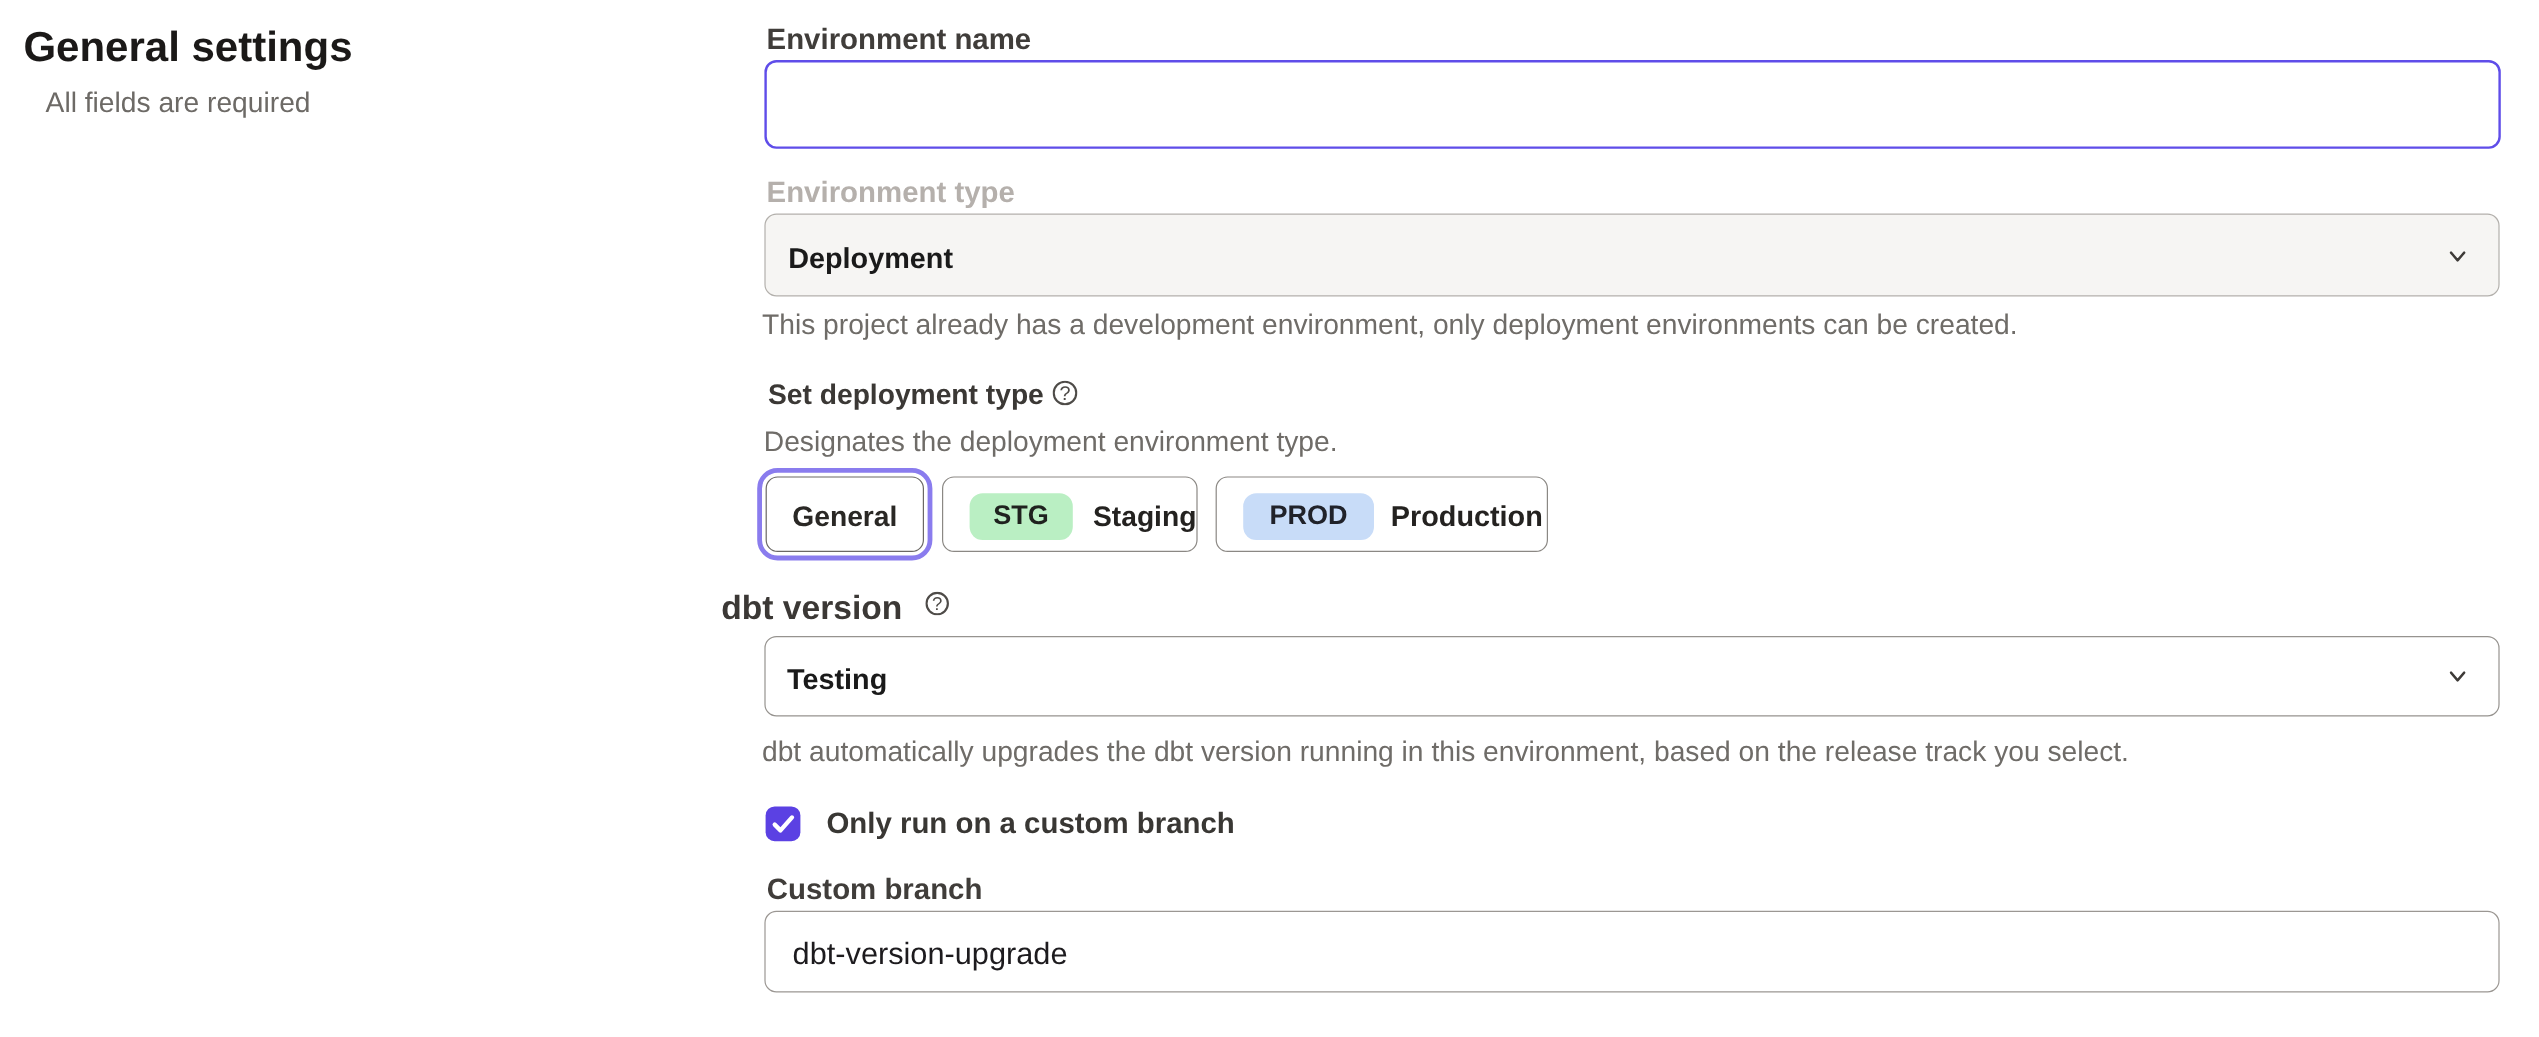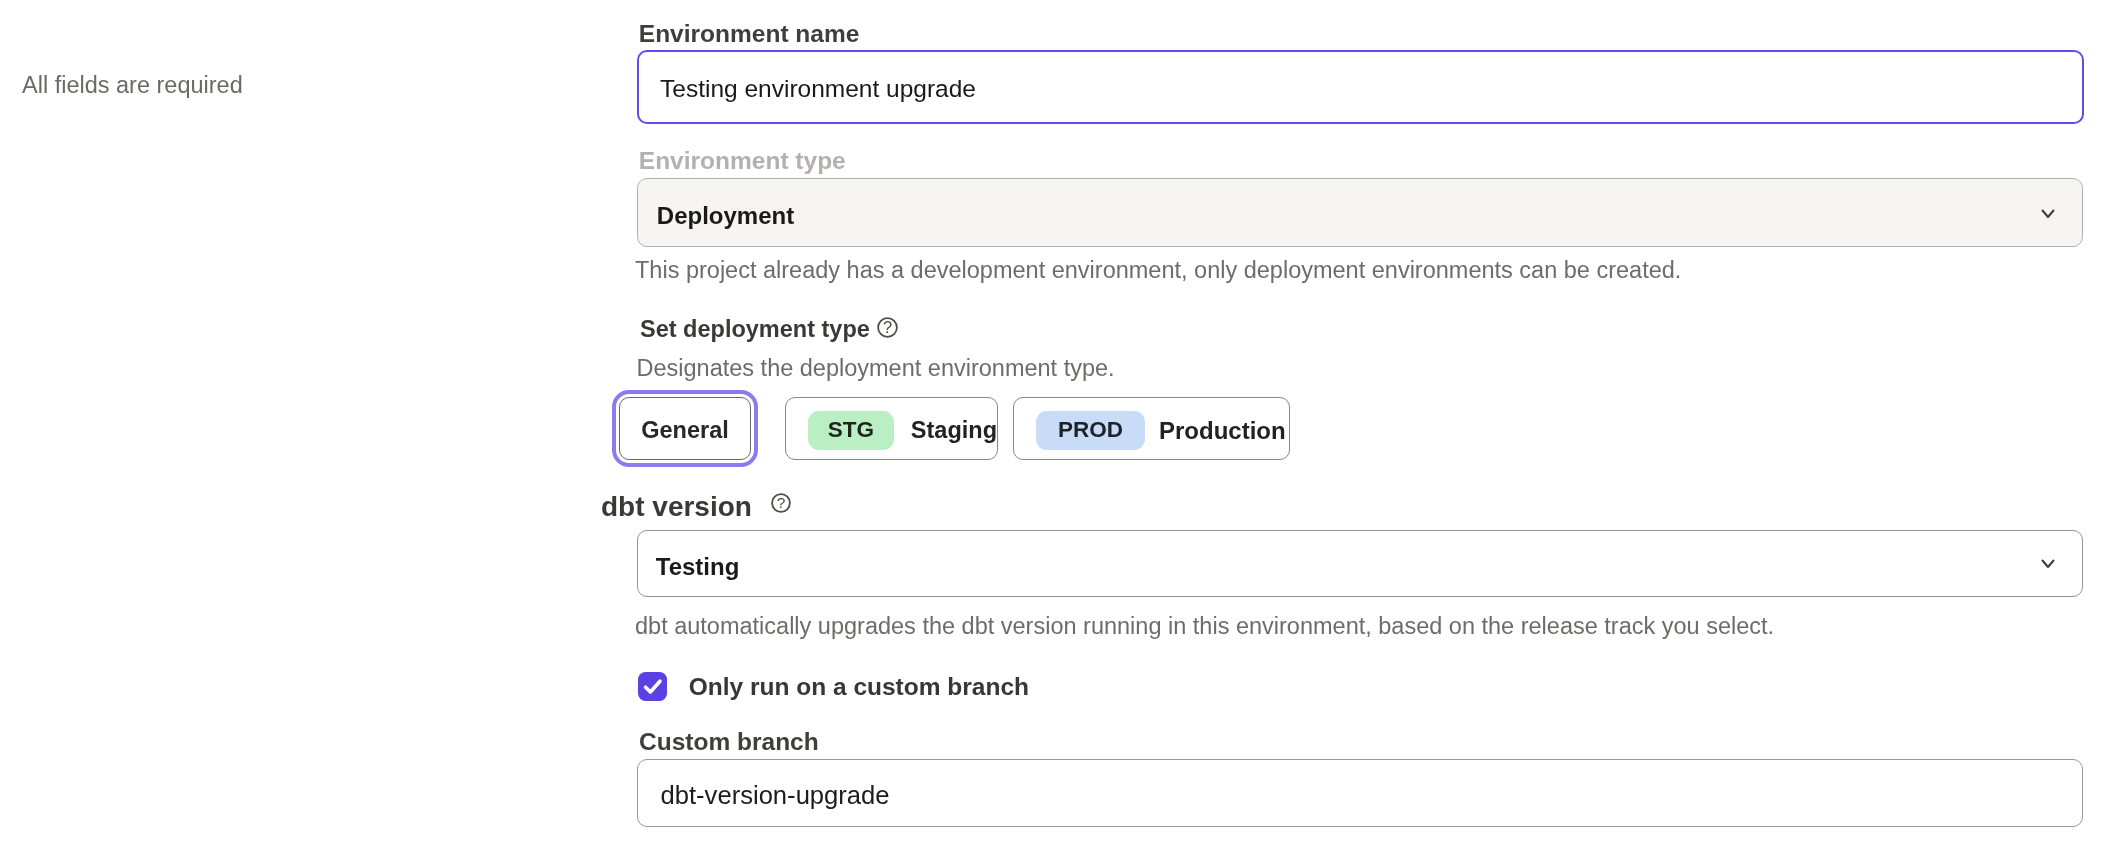--- a/index.html
+++ b/index.html
@@ -4,42 +4,42 @@
 <style>
 * { margin:0; padding:0; box-sizing:border-box; }
 html,body { width:2116px; height:864px; background:#ffffff; font-family:"Liberation Sans", sans-serif; overflow:hidden; }
 .abs { position:absolute; line-height:1; white-space:nowrap; }
 #page { position:relative; width:2116px; height:864px; }
 </style>
 </head>
 <body>
 <div id="page">
 
-  <div class="abs" style="left:22px; top:73.9px; font-size:23.5px; color:#6d6a66;">All fields are required</div>
+  <div class="abs" style="left:19.5px; top:22.2px; font-size:35px; font-weight:700; color:#1b1918;">General settings</div>
+  <div class="abs" style="left:38px; top:73.9px; font-size:23.5px; color:#6d6a66;">All fields are required</div>
 
   <div class="abs" style="left:638.8px; top:21.6px; font-size:24.5px; font-weight:700; color:#403d3a;">Environment name</div>
   <div class="abs" style="left:636.5px; top:50px; width:1447px; height:73.5px; border:2.5px solid #5f4de9; border-radius:10px;"></div>
-  <div class="abs" style="left:660px; top:77.4px; font-size:24.5px; color:#1a181c;">Testing environment upgrade</div>
 
   <div class="abs" style="left:638.8px; top:149.3px; font-size:24.5px; font-weight:700; color:#b5b0ac;">Environment type</div>
   <div class="abs" style="left:637px; top:178px; width:1446px; height:68.6px; background:#f6f5f3; border:1.3px solid #b3b0ac; border-radius:10px;"></div>
   <div class="abs" style="left:656.8px; top:203.5px; font-size:24px; font-weight:700; color:#1a1a1a;">Deployment</div>
   <svg class="abs" style="left:2040px; top:208px;" width="16" height="12" viewBox="0 0 16 12">
       <path d="M2.5 2.5 L8 9 L13.5 2.5" fill="none" stroke="#3e3b38" stroke-width="2" stroke-linecap="round" stroke-linejoin="round"></path>
     </svg>
   <div class="abs" style="left:635px; top:259.4px; font-size:23.5px; color:#6f6c68;">This project already has a development environment, only deployment environments can be created.</div>
 
   <div class="abs" style="left:640px; top:317.8px; font-size:23.5px; font-weight:700; color:#3b3835;">Set deployment type</div>
   <svg class="abs" style="left:876.5px; top:317px;" width="21" height="21" viewBox="0 0 21 21">
       <circle cx="10.5" cy="10.5" r="9.4" fill="none" stroke="#4e4b48" stroke-width="1.8"></circle>
       <text x="10.5" y="16" text-anchor="middle" font-family="Liberation Sans" font-size="16.5" font-weight="400" fill="#4e4b48">?</text>
     </svg>
   <div class="abs" style="left:636.5px; top:356.8px; font-size:23.5px; color:#6f6c68;">Designates the deployment environment type.</div>
 
-  <div class="abs" style="left:619px; top:396.5px; width:132px; height:63px; border:1.4px solid #6b6865; border-radius:10px; outline:4px solid #8a7cee; outline-offset:3px; display:flex; align-items:center; justify-content:center; padding-top:5px; font-size:23.5px; font-weight:700; color:#2a2825;">General</div>
+  <div class="abs" style="left:638px; top:396.5px; width:132px; height:63px; border:1.4px solid #6b6865; border-radius:10px; outline:4px solid #8a7cee; outline-offset:3px; display:flex; align-items:center; justify-content:center; padding-top:5px; font-size:23.5px; font-weight:700; color:#2a2825;">General</div>
   <div class="abs" style="left:784.5px; top:396.5px; width:213.5px; height:63px; border:1.4px solid #8b8884; border-radius:10px; display:flex; align-items:center; padding-left:22.5px; padding-top:5px;">
     <span style="display:flex; align-items:center; justify-content:center; width:90px; height:38.6px; background:#baefc3; border-radius:11px; font-size:22.5px; font-weight:700; color:#1f221e; line-height:1;">STG</span>
     <span style="margin-left:17px; font-size:23.5px; font-weight:700; color:#242220; line-height:1;">Staging</span>
   </div>
   <div class="abs" style="left:1013px; top:396.5px; width:277px; height:63px; border:1.4px solid #8b8884; border-radius:10px; display:flex; align-items:center; padding-left:22px; padding-top:5px;">
     <span style="display:flex; align-items:center; justify-content:center; width:109px; height:39px; background:#c8dcf8; border-radius:11px; font-size:22.5px; font-weight:700; color:#20222a; line-height:1;">PROD</span>
     <span style="margin-left:14px; font-size:24px; font-weight:700; color:#242220; line-height:1;">Production</span>
   </div>
 
   <div class="abs" style="left:601px; top:493px; font-size:28px; font-weight:700; color:#3b3835;">dbt version</div>

